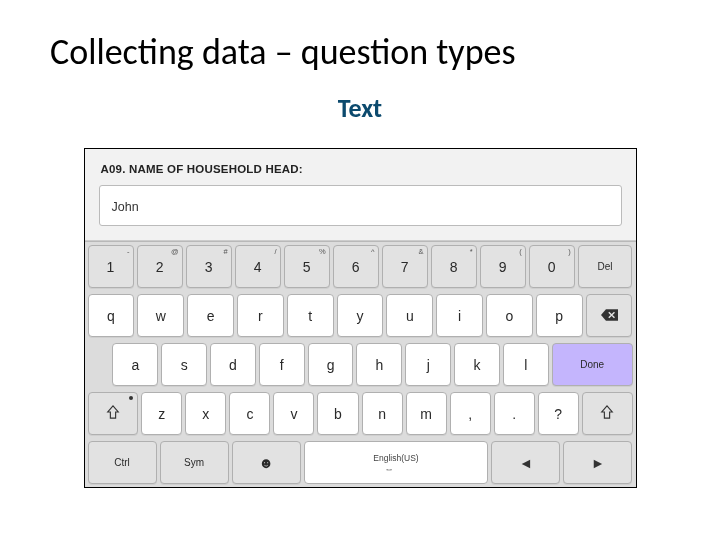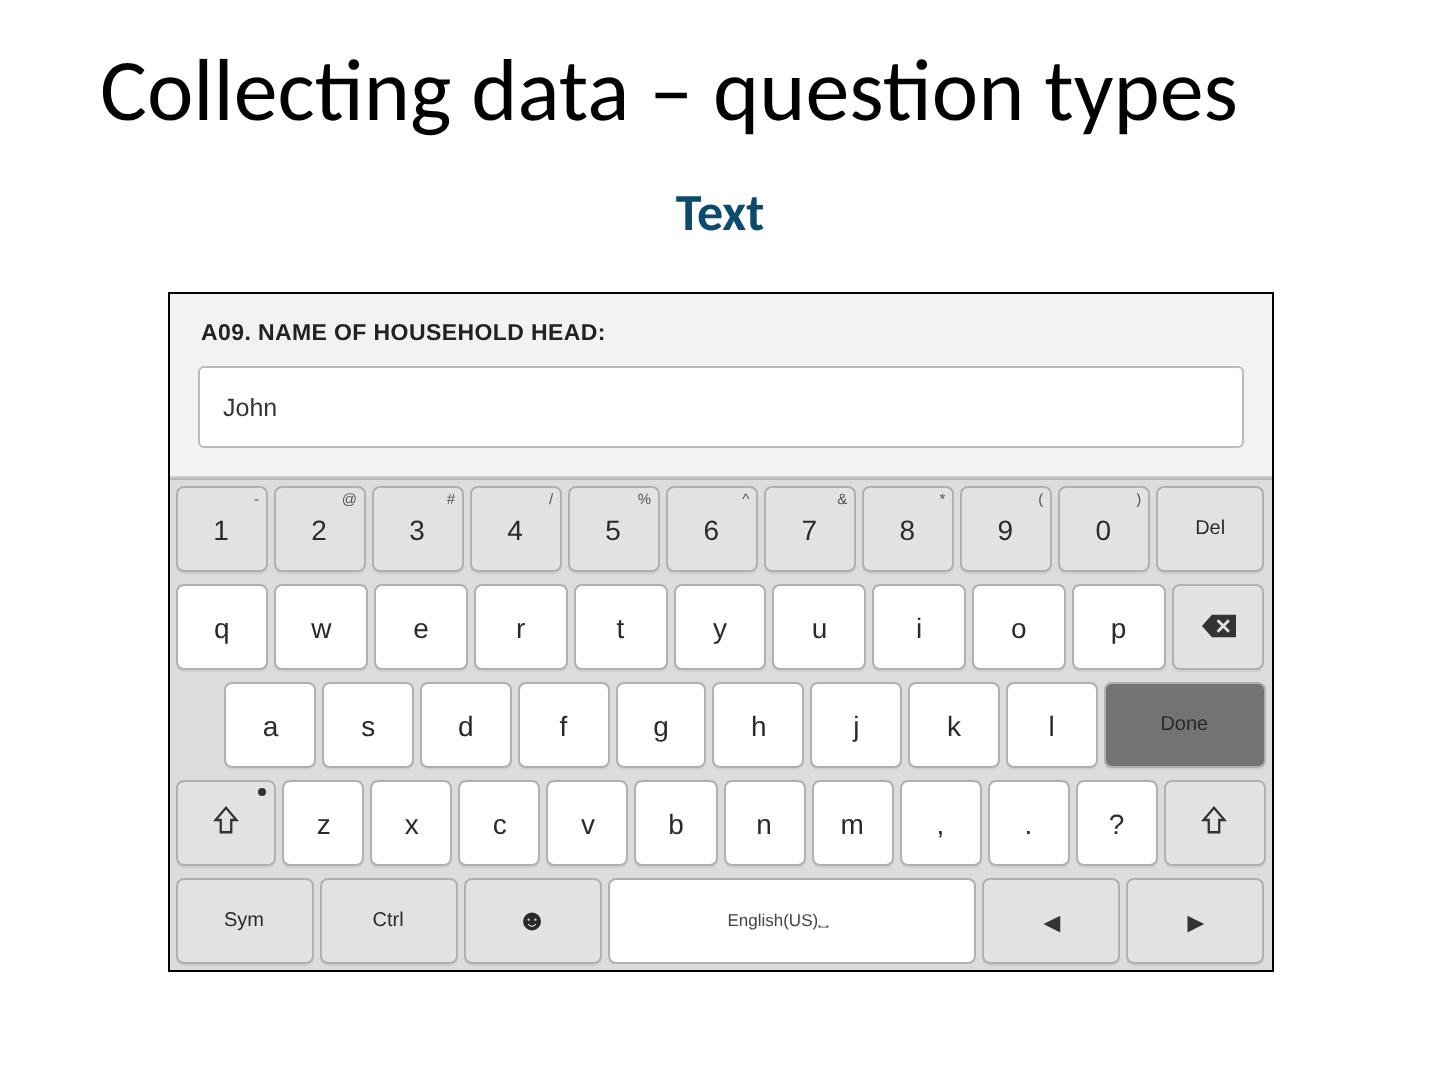--- a/index.html
+++ b/index.html
@@ -5,24 +5,24 @@
   * { box-sizing: border-box; margin: 0; padding: 0; }
   body {
     width: 720px;
     height: 540px;
     background: #ffffff;
     font-family: Calibri, Arial, sans-serif;
     overflow: hidden;
     position: relative;
   }
   .slide-title {
-    font-size: 44px;
+    font-size: 36px;
     color: #000;
     text-align: left;
-    padding: 18px 0 0 50px;
+    padding: 30px 0 0 50px;
     font-weight: 400;
   }
   .subtitle {
     font-size: 26px;
     font-weight: 700;
     color: #0c4a6e;
     text-align: center;
     margin-top: 18px;
   }
   .screenshot-frame {
@@ -93,32 +93,33 @@
   }
   .key .sup {
     position: absolute;
     top: 1px;
     right: 3px;
     font-size: 7.5px;
     color: #555;
   }
   .key.gray { background: #e2e2e2; }
   .key.wide-del { flex: 1.2; font-size: 10px; }
-  .key.wide-done { flex: 1.8; font-size: 10.5px; background: #737373; }
+  .key.wide-done { flex: 1.8; font-size: 10.5px; background: #c4b5fd; }
   .key.wide-shift { flex: 1.25; }
   .key.spacer-half { flex: 0.5; background: transparent; border: none; box-shadow:none; pointer-events:none;}
   .key.bksp svg { width: 17px; height: 12px; }
   .key.shift svg { width: 14px; height: 14px; }
   .key.small-text { font-size: 10px; }
   .space-key {
     flex: 3.0;
     background: #fff;
     border: 1px solid #b0b0b0;
     border-radius: 4px;
     display: flex;
+    flex-direction: column;
     align-items: center;
     justify-content: center;
     font-family: Arial, sans-serif;
     position: relative;
   }
   .space-label { font-size: 8.5px; color: #444; line-height:1; margin-bottom:1px;}
   .space-bracket { font-size: 13px; color: #444; line-height: 0.6; letter-spacing: 14px; transform: scaleY(0.4); }
   .key.emoji-key { font-size: 15px; }
   .arrow { font-size: 14px; color:#333;}
   .shift-dot { position:absolute; top:3px; right:4px; width:4px; height:4px; background:#333; border-radius:50%; }
@@ -241,22 +242,22 @@
       <div class="key gray wide-shift shift">
         <span>
           <svg viewBox="0 0 16 16">
               <path d="M8 1 L14 8 L11 8 L11 15 L5 15 L5 8 L2 8 Z" fill="none" stroke="#333" stroke-width="1.3"></path>
             </svg>
         </span>
       </div>
     </div>
 
     <div class="kb-row">
+      <div class="key gray small-text" style="flex:1.1">Ctrl</div>
       <div class="key gray small-text" style="flex:1.1">Sym</div>
-      <div class="key gray small-text" style="flex:1.1">Ctrl</div>
       <div class="key gray emoji-key" style="flex:1.1">
         <span>☻</span>
       </div>
       <div class="space-key">
         <span class="space-label">English(US)</span>
         <span class="space-bracket">⎵</span>
       </div>
       <div class="key gray" style="flex:1.1">
           <span class="arrow">◄</span>
         </div>

